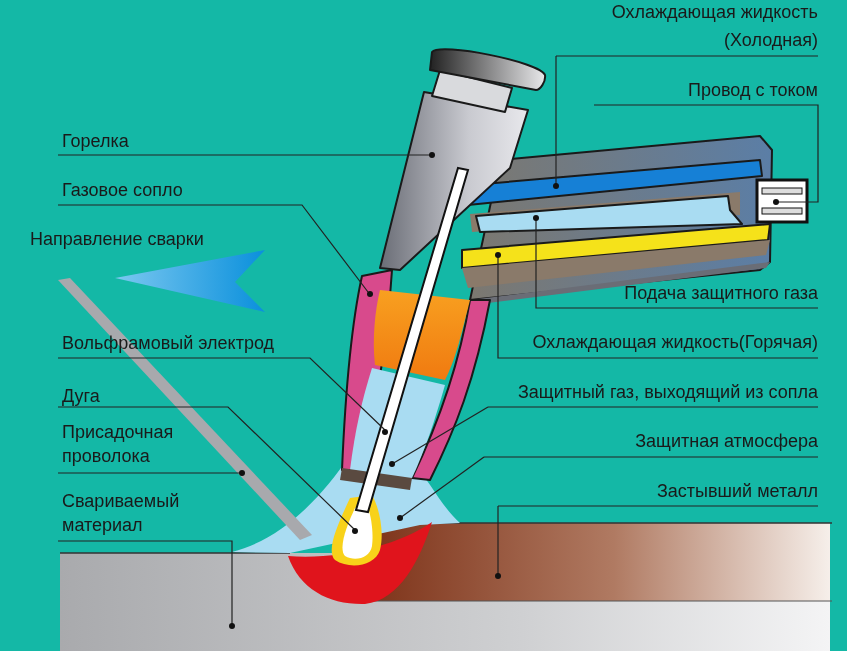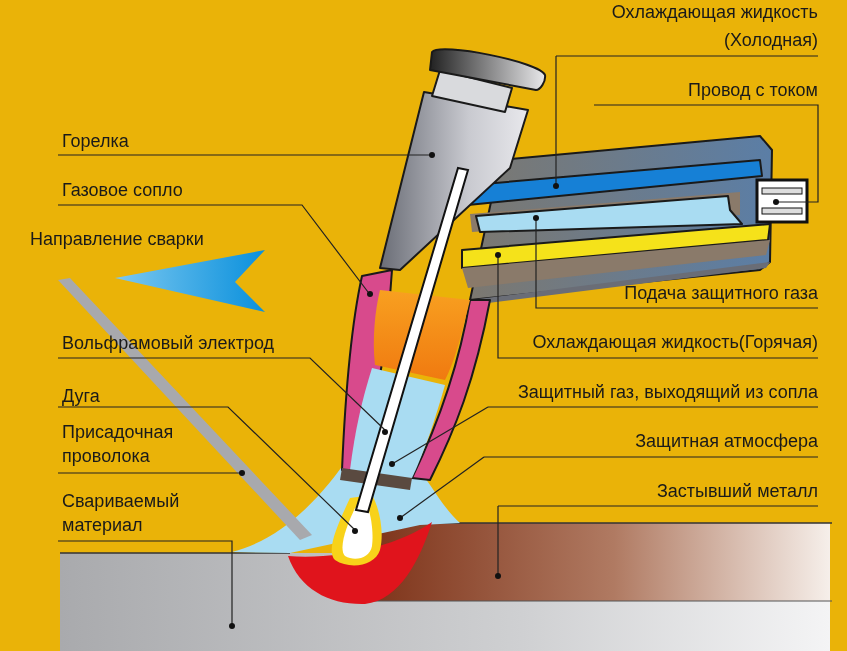--- a/index.html
+++ b/index.html
@@ -1,16 +1,16 @@
 <!DOCTYPE html>
 <html><head>
 <meta charset="utf-8">
 <style>
   html,body{margin:0;padding:0;background:#ffffff;}
-  #stage{position:relative;width:847px;height:651px;overflow:hidden;background:#eab308;}
+  #stage{position:relative;width:847px;height:651px;overflow:hidden;background:#14b8a6;}
   svg{position:absolute;left:0;top:0;}
   .lbl{font-family:"Liberation Sans",sans-serif;font-size:18px;fill:#1a1a1a;font-stretch:condensed;}
   .lead{stroke:#222;stroke-width:1.2;fill:none;}
   .dot{fill:#111;}
   .outline{stroke:#1a1a1a;stroke-width:2;stroke-linejoin:round;}
 </style>
 </head>
 <body>
 
 <div id="stage">

